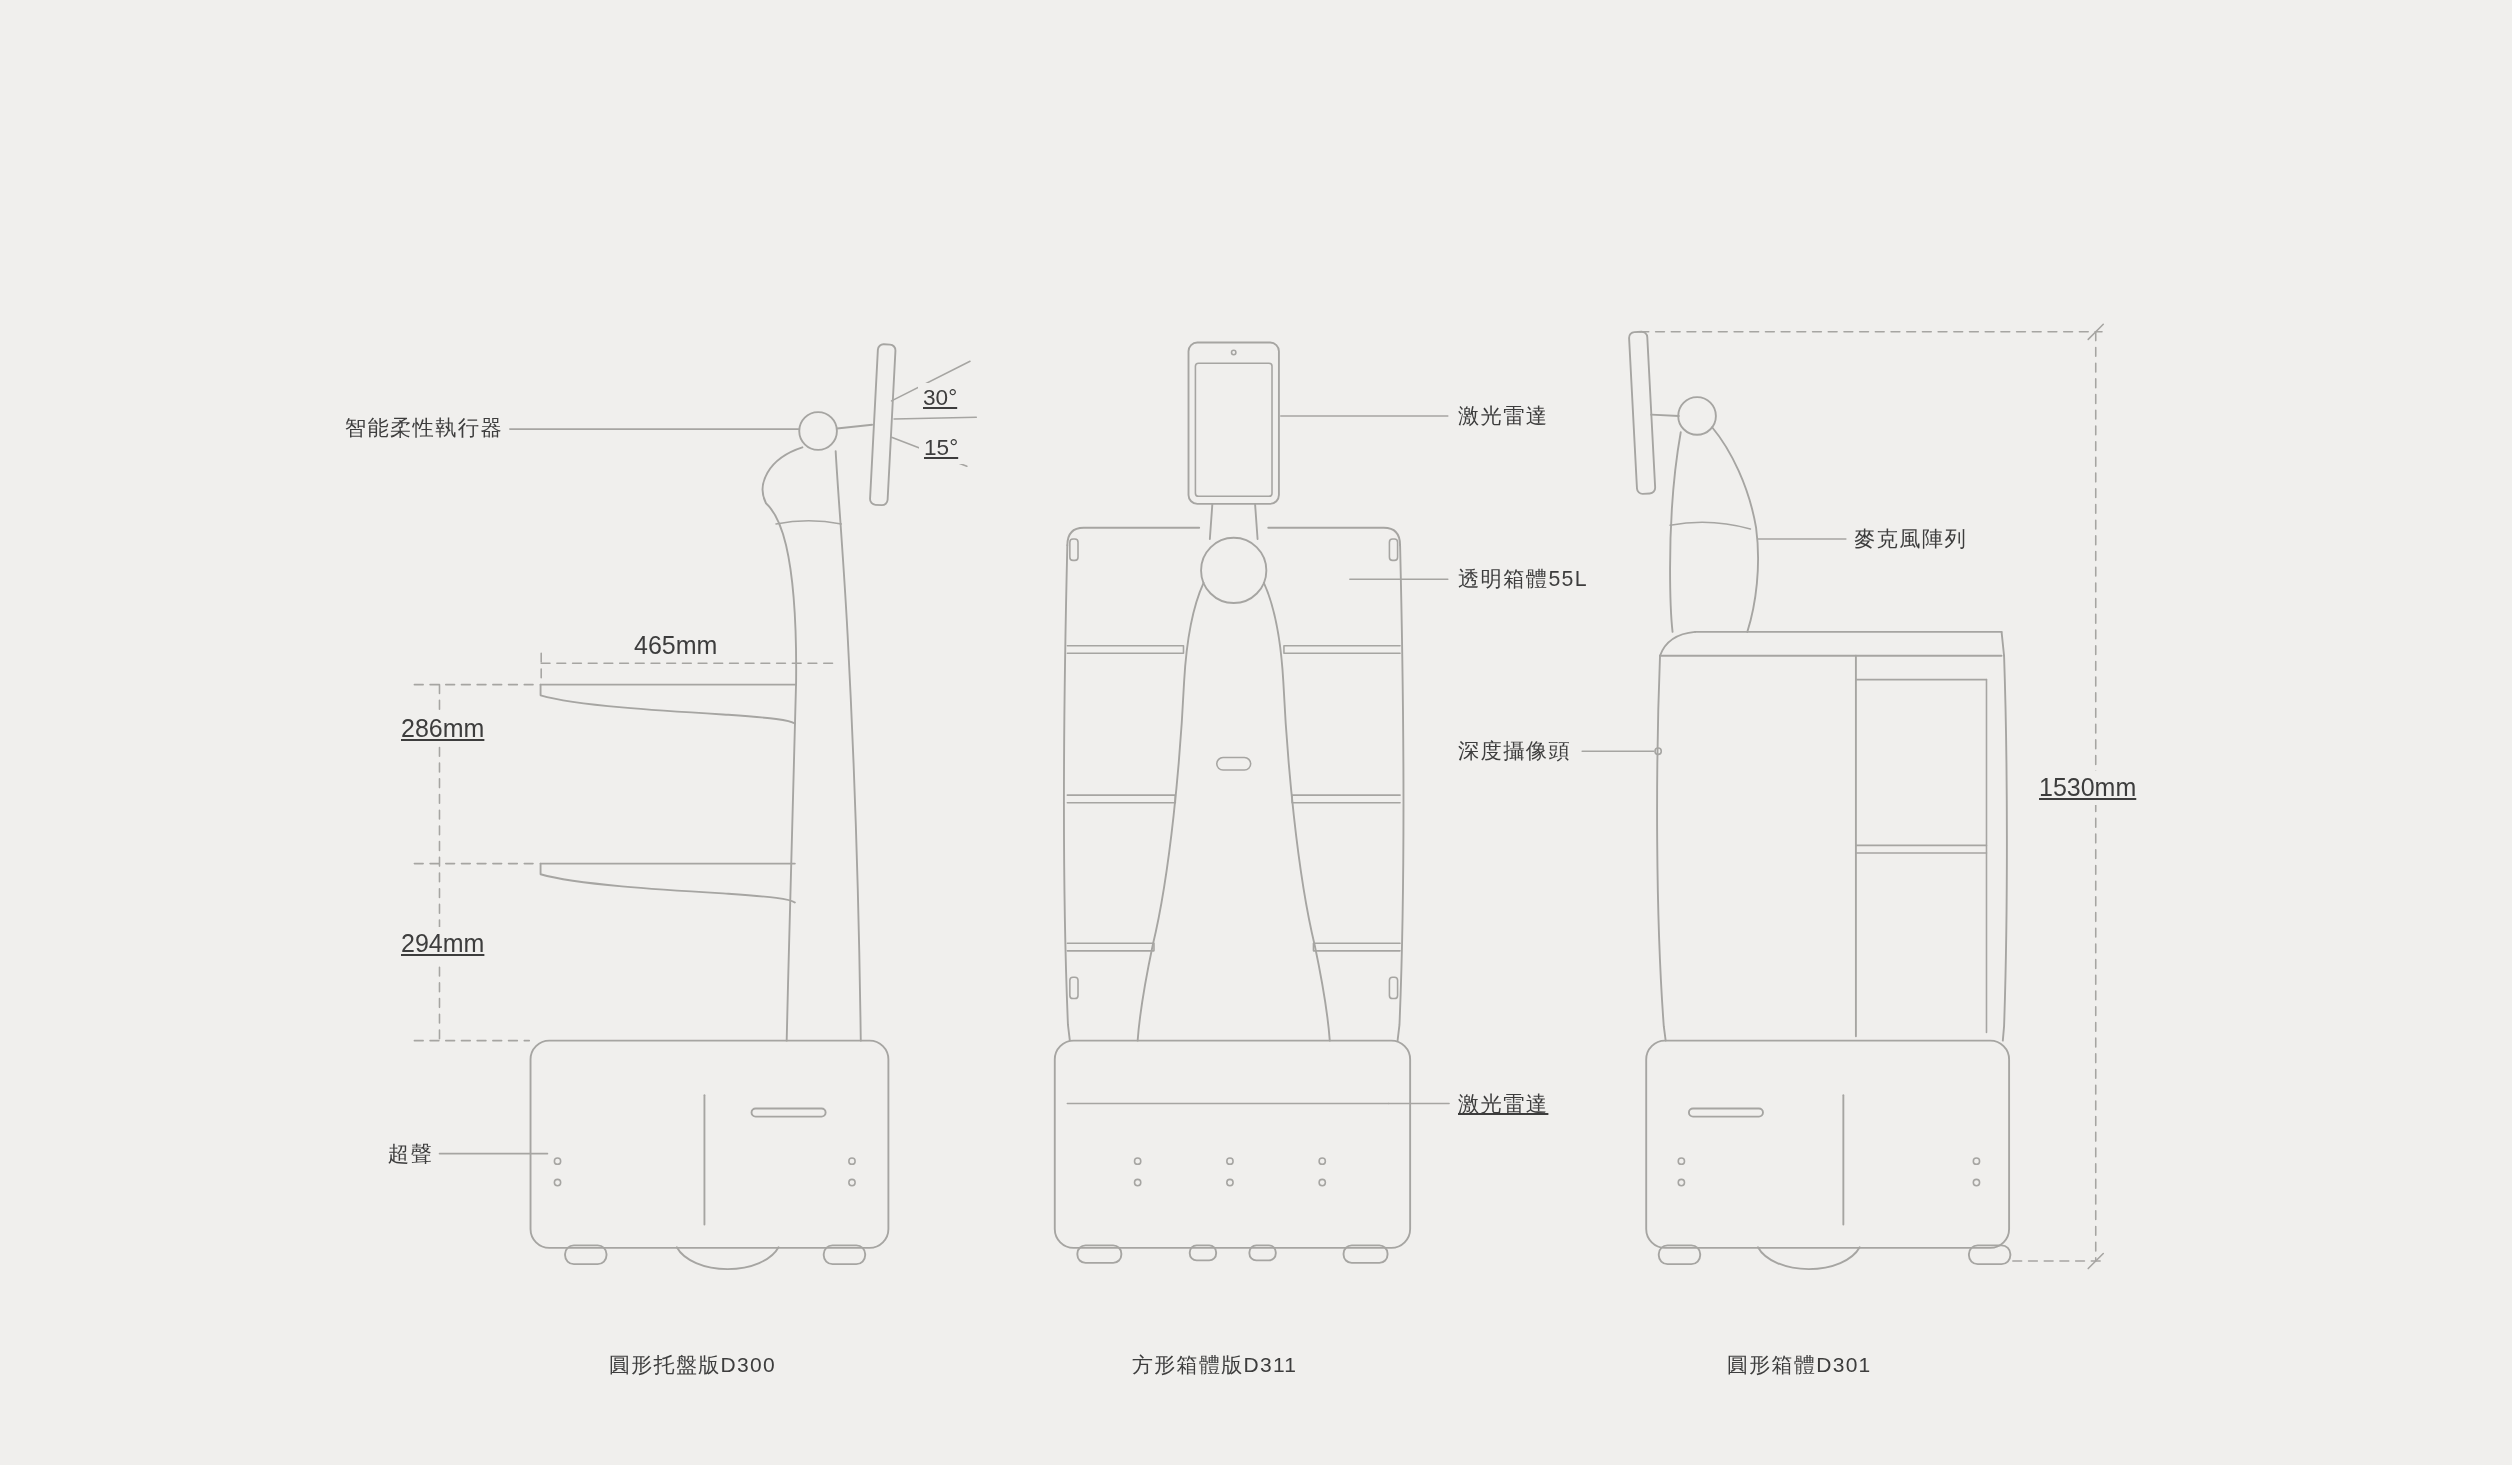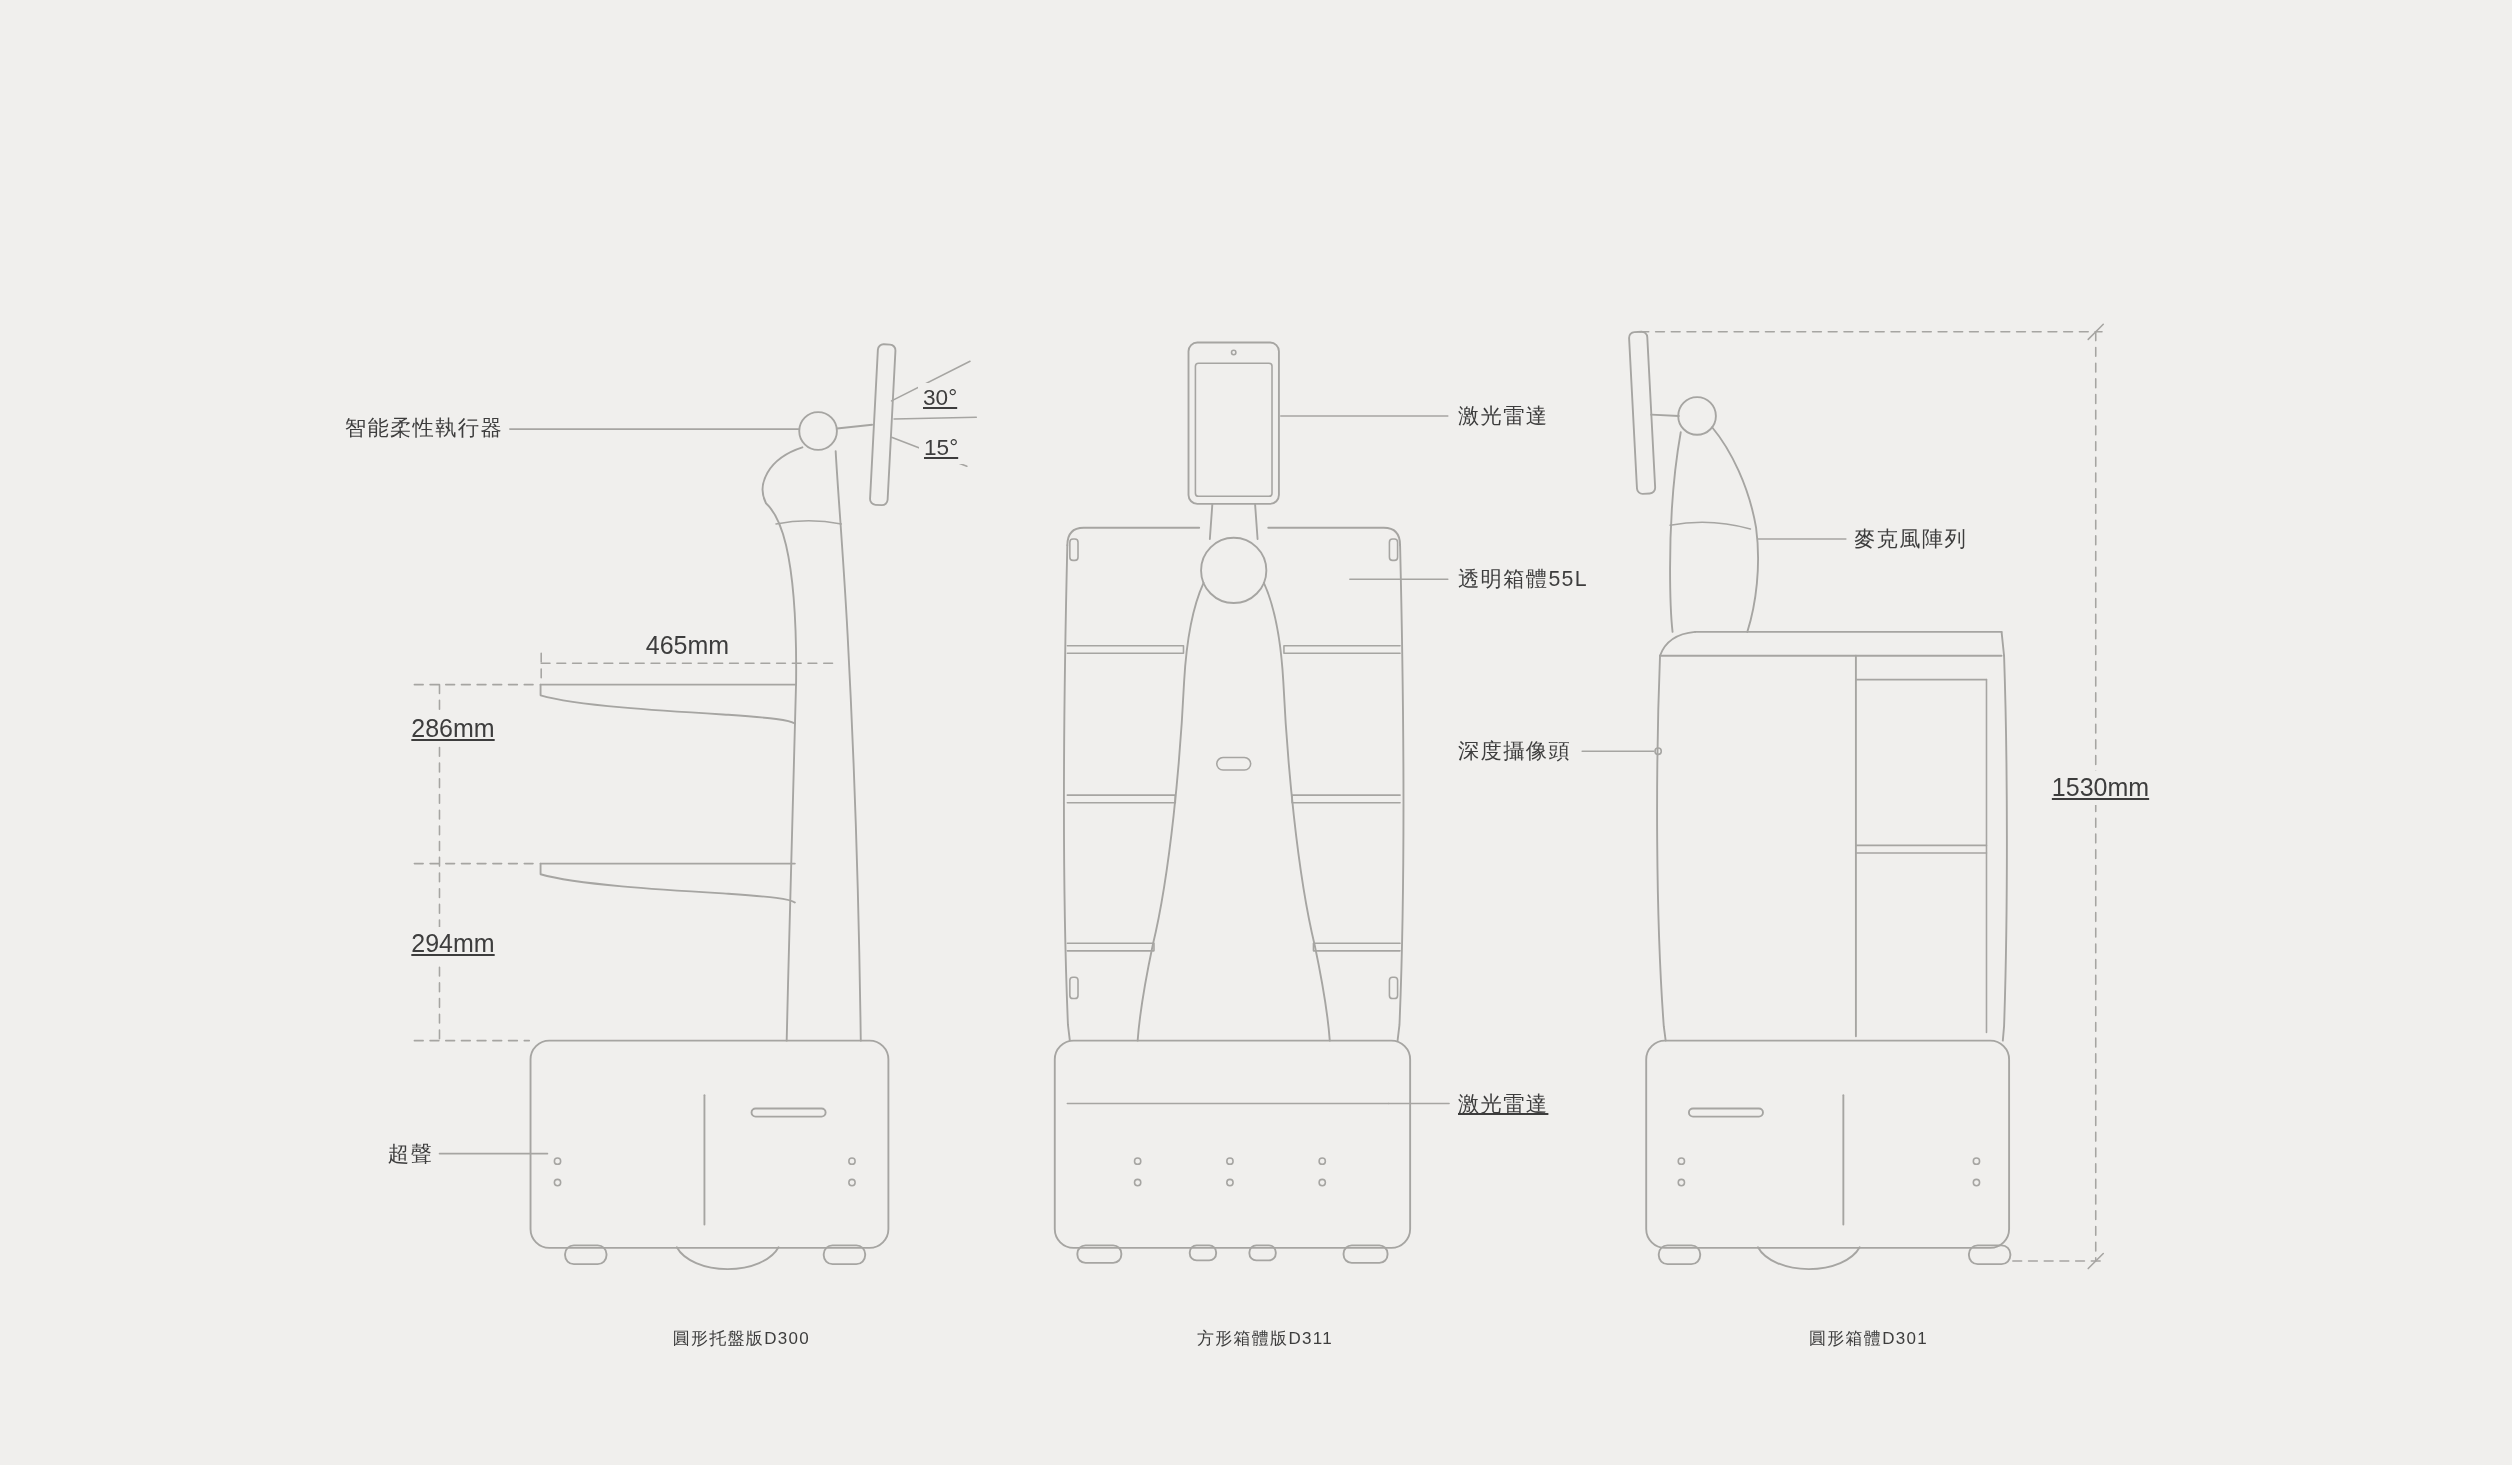--- a/index.html
+++ b/index.html
@@ -24,25 +24,25 @@
   }
   .art .dash{stroke-dasharray:14 11;stroke-width:2.5;}
   .art .thin{stroke-width:2.5;}
   .label{
     position:absolute;white-space:nowrap;
     font-size:21.3px;line-height:1.25;letter-spacing:1.3px;
   }
   .dim{font-size:25px;letter-spacing:0;}
   .angle{font-size:22.6px;letter-spacing:0;}
   .mask{background:var(--bg);padding:1.3px 5px;text-decoration:underline;}
-  .center{text-align:center;}
+  .center{}
   .right{text-align:right;}
   .caption{
-    position:absolute;font-size:17px;letter-spacing:1.3px;
-    text-align:right;white-space:nowrap;
+    position:absolute;font-size:21px;letter-spacing:1.3px;
+    text-align:left;white-space:nowrap;margin-top:24px;
   }
 </style>
 </head>
 <body>
 
 <div class="canvas">
 
   <svg class="art" viewBox="0 0 4001 2334">
 
     <g>

